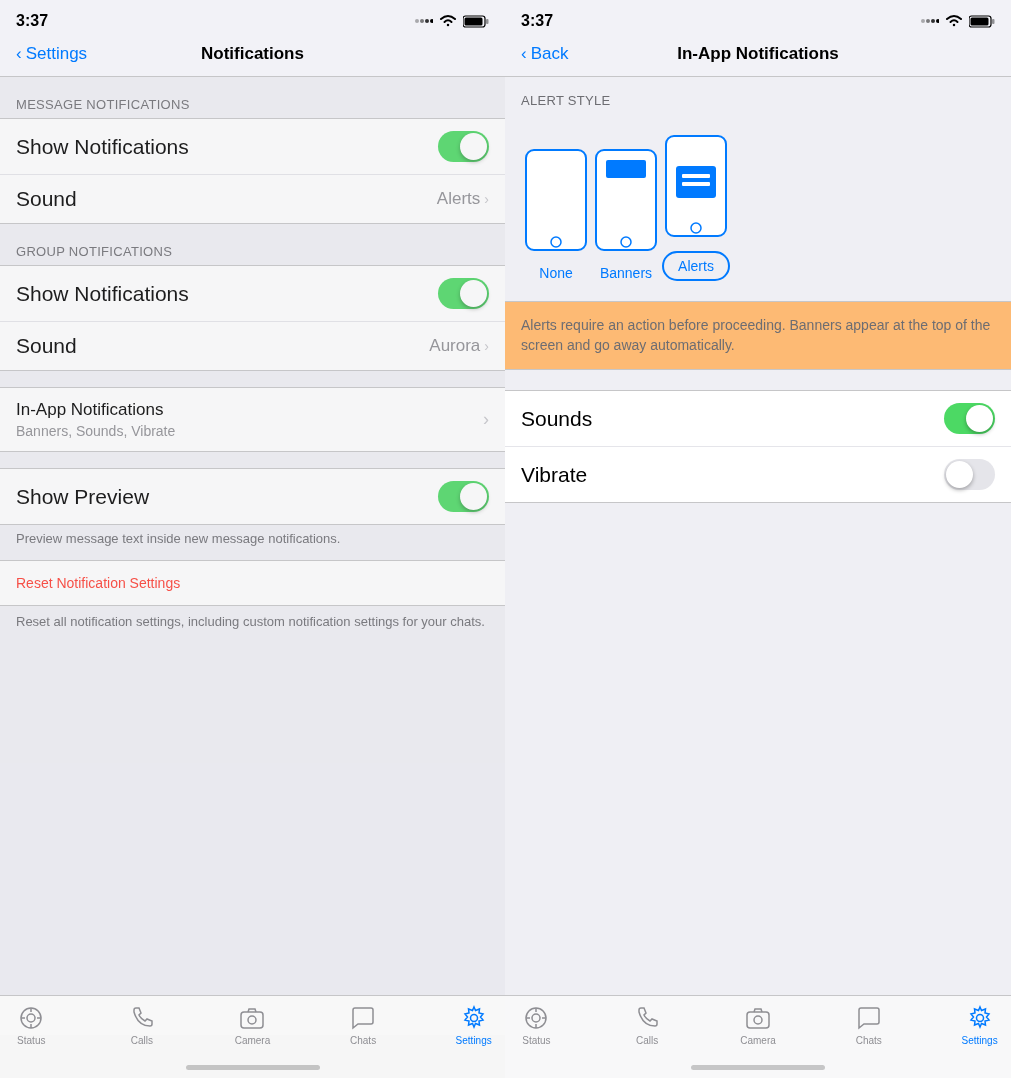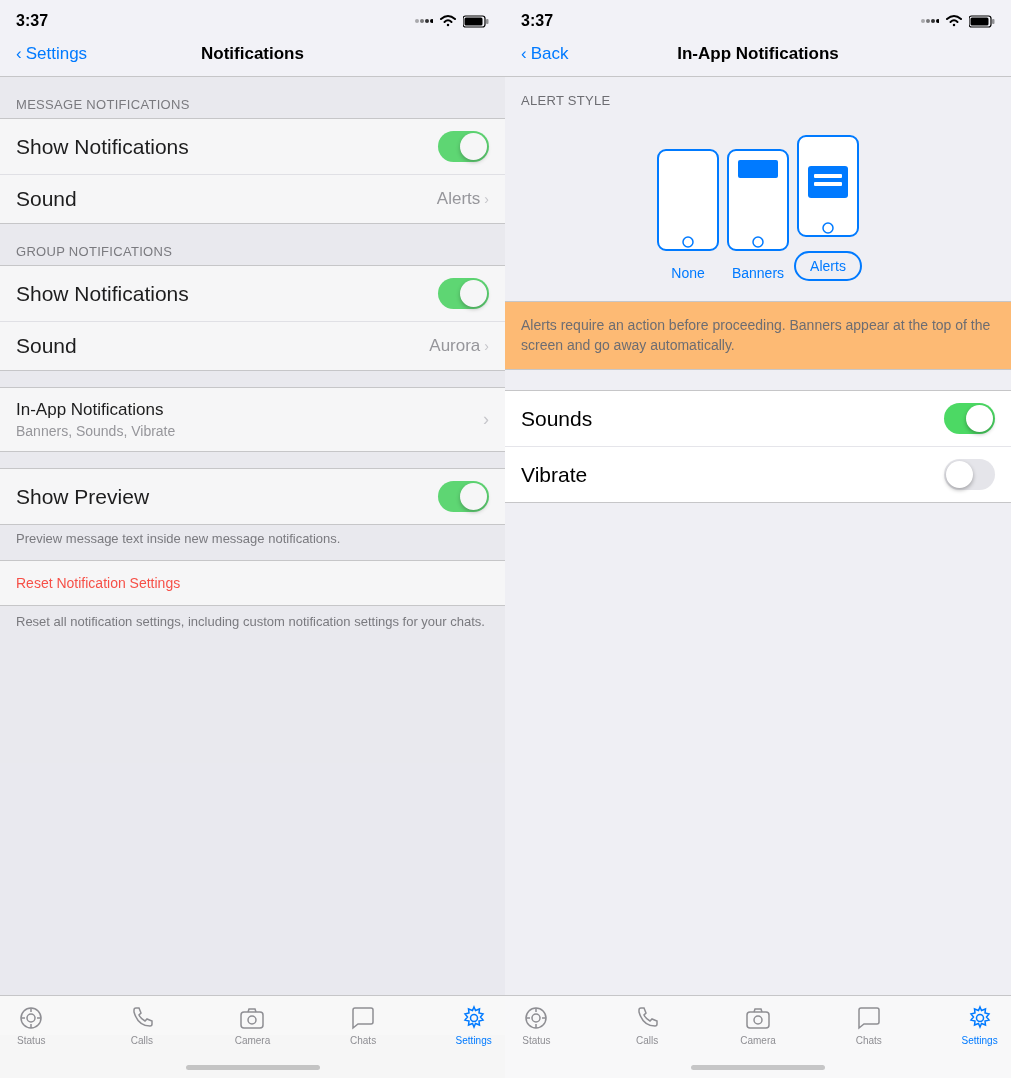--- a/index.html
+++ b/index.html
@@ -276,21 +276,21 @@
     .alert-style-label {
       font-size: 13px;
       color: #6d6d72;
       text-transform: uppercase;
       letter-spacing: 0.3px;
     }
     .alert-options {
       background: #efeff4;
       padding: 16px;
       display: flex;
-      justify-content: center;
+      justify-content: flex-start;
       align-items: flex-end;
       border-bottom: 1px solid #c6c6c8;
       padding-bottom: 20px;
     }
     .alert-option {
       display: flex;
       flex-direction: column;
       align-items: center;
       gap: 10px;
       cursor: pointer;

